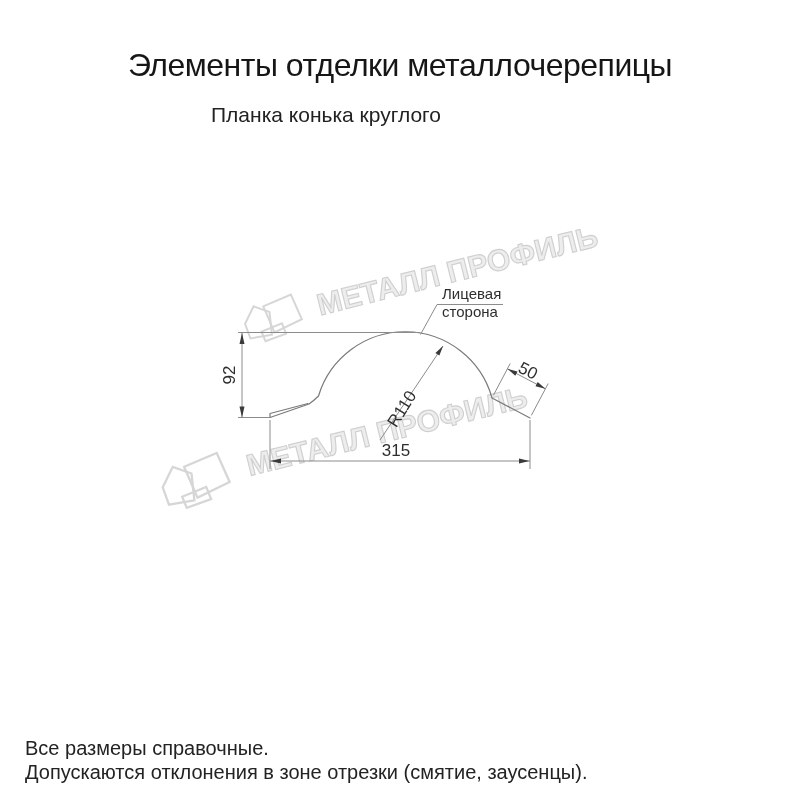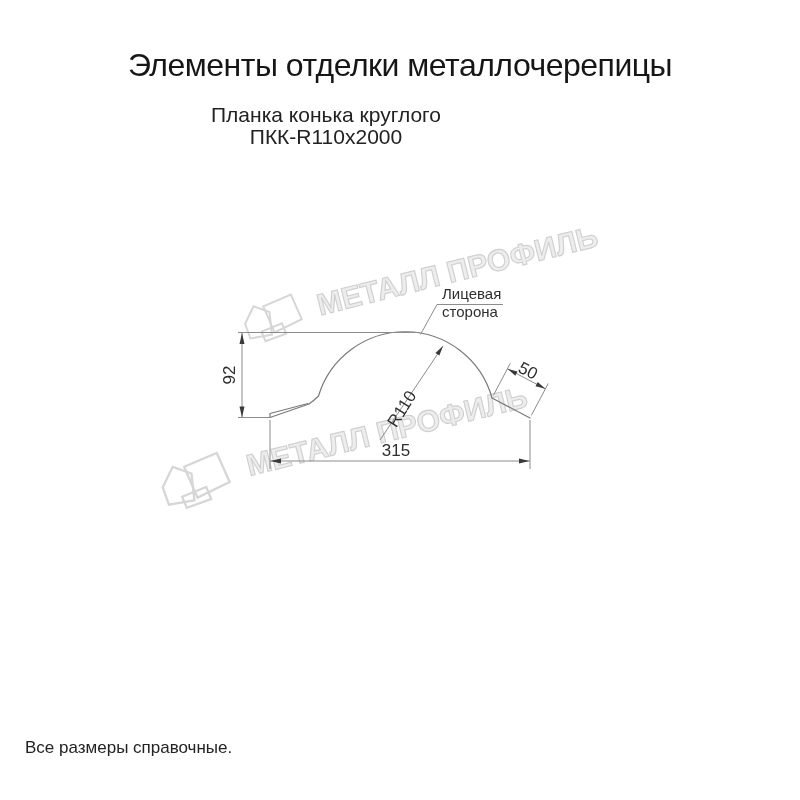--- a/index.html
+++ b/index.html
@@ -21,33 +21,32 @@
     position:absolute;z-index:1;display:flex;align-items:center;gap:6px;
     transform-origin:0 50%;transform:rotate(-14deg);pointer-events:none;
   }
   .wm-text{
     font-size:30px;font-weight:700;white-space:nowrap;letter-spacing:0px;
     color:#ededed;-webkit-text-stroke:1.1px #cfcfcf;
   }
   .dim-text{fill:#2e2e2e;font-size:17px;font-family:"Liberation Sans","DejaVu Sans",sans-serif;}
   .label-text{fill:#2e2e2e;font-size:15px;font-family:"Liberation Sans","DejaVu Sans",sans-serif;}
   .footer{
-    position:absolute;left:25px;top:736px;font-size:17px;line-height:24px;color:#232323;
+    position:absolute;left:25px;top:736px;font-size:20px;line-height:24px;color:#232323;
   }
 </style>
 </head>
 <body>
 
 <main>
 
   <h1 class="page-title">Элементы отделки металлочерепицы</h1>
 
   <div class="subtitle">
     <div>Планка конька круглого</div>
-    <div>ПКК-R110x2000</div>
   </div>
 
   <section class="drawing">
 
     <div class="watermark" style="left:236px;top:302px;">
       <svg width="78" height="48" viewBox="0 0 100 60">
         <g fill="none" stroke="#cfcfcf" stroke-width="2.5" opacity="0.85">
           <polygon points="12,30 28,11 46,23 42,52 14,50"></polygon>
           <polygon points="40,14 78,8 84,42 46,50"></polygon>
           <polygon points="30,45 58,41 60,55 32,58"></polygon>
@@ -107,15 +106,16 @@
       <text class="dim-text" x="396" y="456" text-anchor="middle">315</text>
       <text class="dim-text" x="528" y="371" transform="rotate(27.5 528 371)" text-anchor="middle" dominant-baseline="central">50</text>
       <text class="dim-text" x="402" y="409" transform="rotate(-58 402 409)" text-anchor="middle" dominant-baseline="central">R110</text>
       <text class="label-text" x="442" y="299">Лицевая</text>
       <text class="label-text" x="442" y="317">сторона</text>
     </svg>
   </section>
 
   <footer class="footer">
     <div>Все размеры справочные.</div>
+    <div>Допускаются отклонения в зоне отрезки (смятие, заусенцы).</div>
   </footer>
 
 </main>
 
 </body></html>

